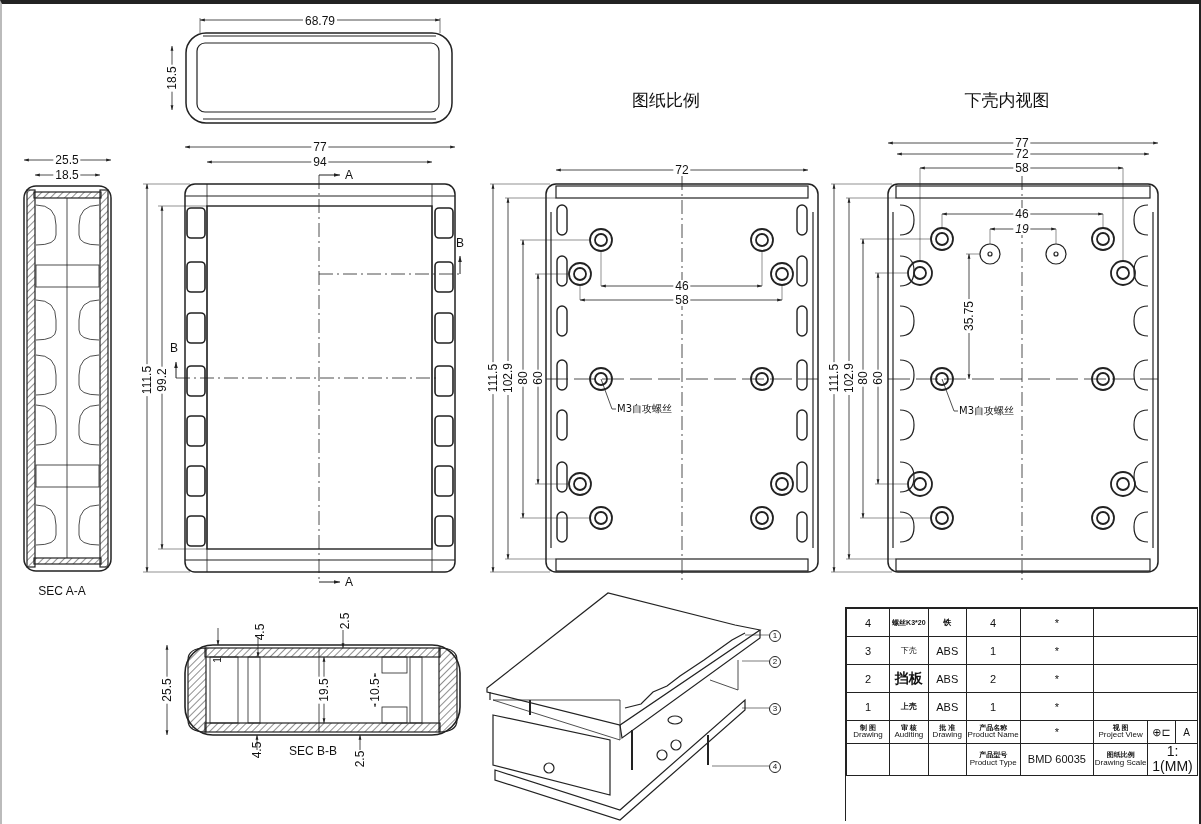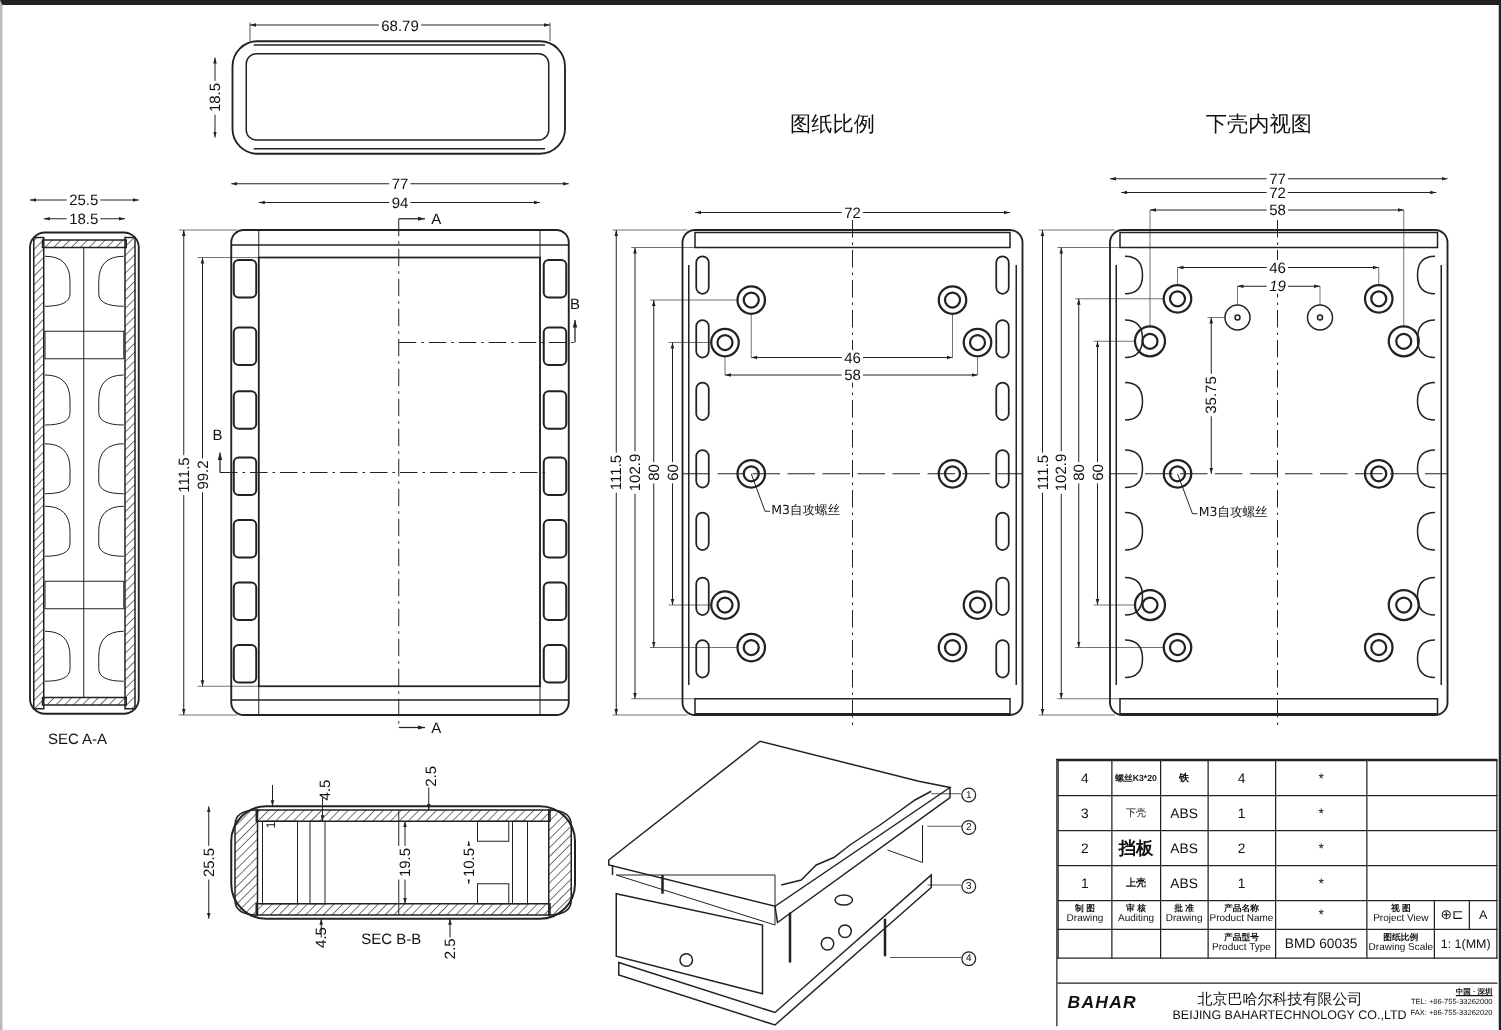--- a/index.html
+++ b/index.html
@@ -420,27 +420,17 @@
       <td class="s" style="font-size:11px">⊕⊏</td>
       <td class="s" style="font-size:10px">A</td>
     </tr>
     <tr>
       <td class="s"></td>
       <td class="s"></td>
       <td class="s"></td>
       <td class="s"><span class="cn">产品型号</span><span>Product Type</span></td>
       <td class="s" style="font-size:11px">BMD 60035</td>
       <td class="s"><span class="cn">图纸比例</span><span>Drawing Scale</span></td>
-      <td class="s" colspan="2" style="font-size:10px">1: 1(MM)</td>
+      <td class="s" colspan="2" style="font-size:14px">1: 1(MM)</td>
     </tr>
   </tbody>
     </table>
-  <div class="company" style="left:0;top:178px;">
-    <div class="logo">BAHAR</div>
-    <div class="cname">北京巴哈尔科技有限公司</div>
-    <div class="ename">BEIJING BAHARTECHNOLOGY CO.,LTD</div>
-    <div class="contact">
-      <div class="city">中国 · 深圳</div>
-      <div>TEL: +86-755-33262000</div>
-      <div>FAX: +86-755-33262020</div>
-    </div>
-  </div>
 </div>
 
 </body></html>

